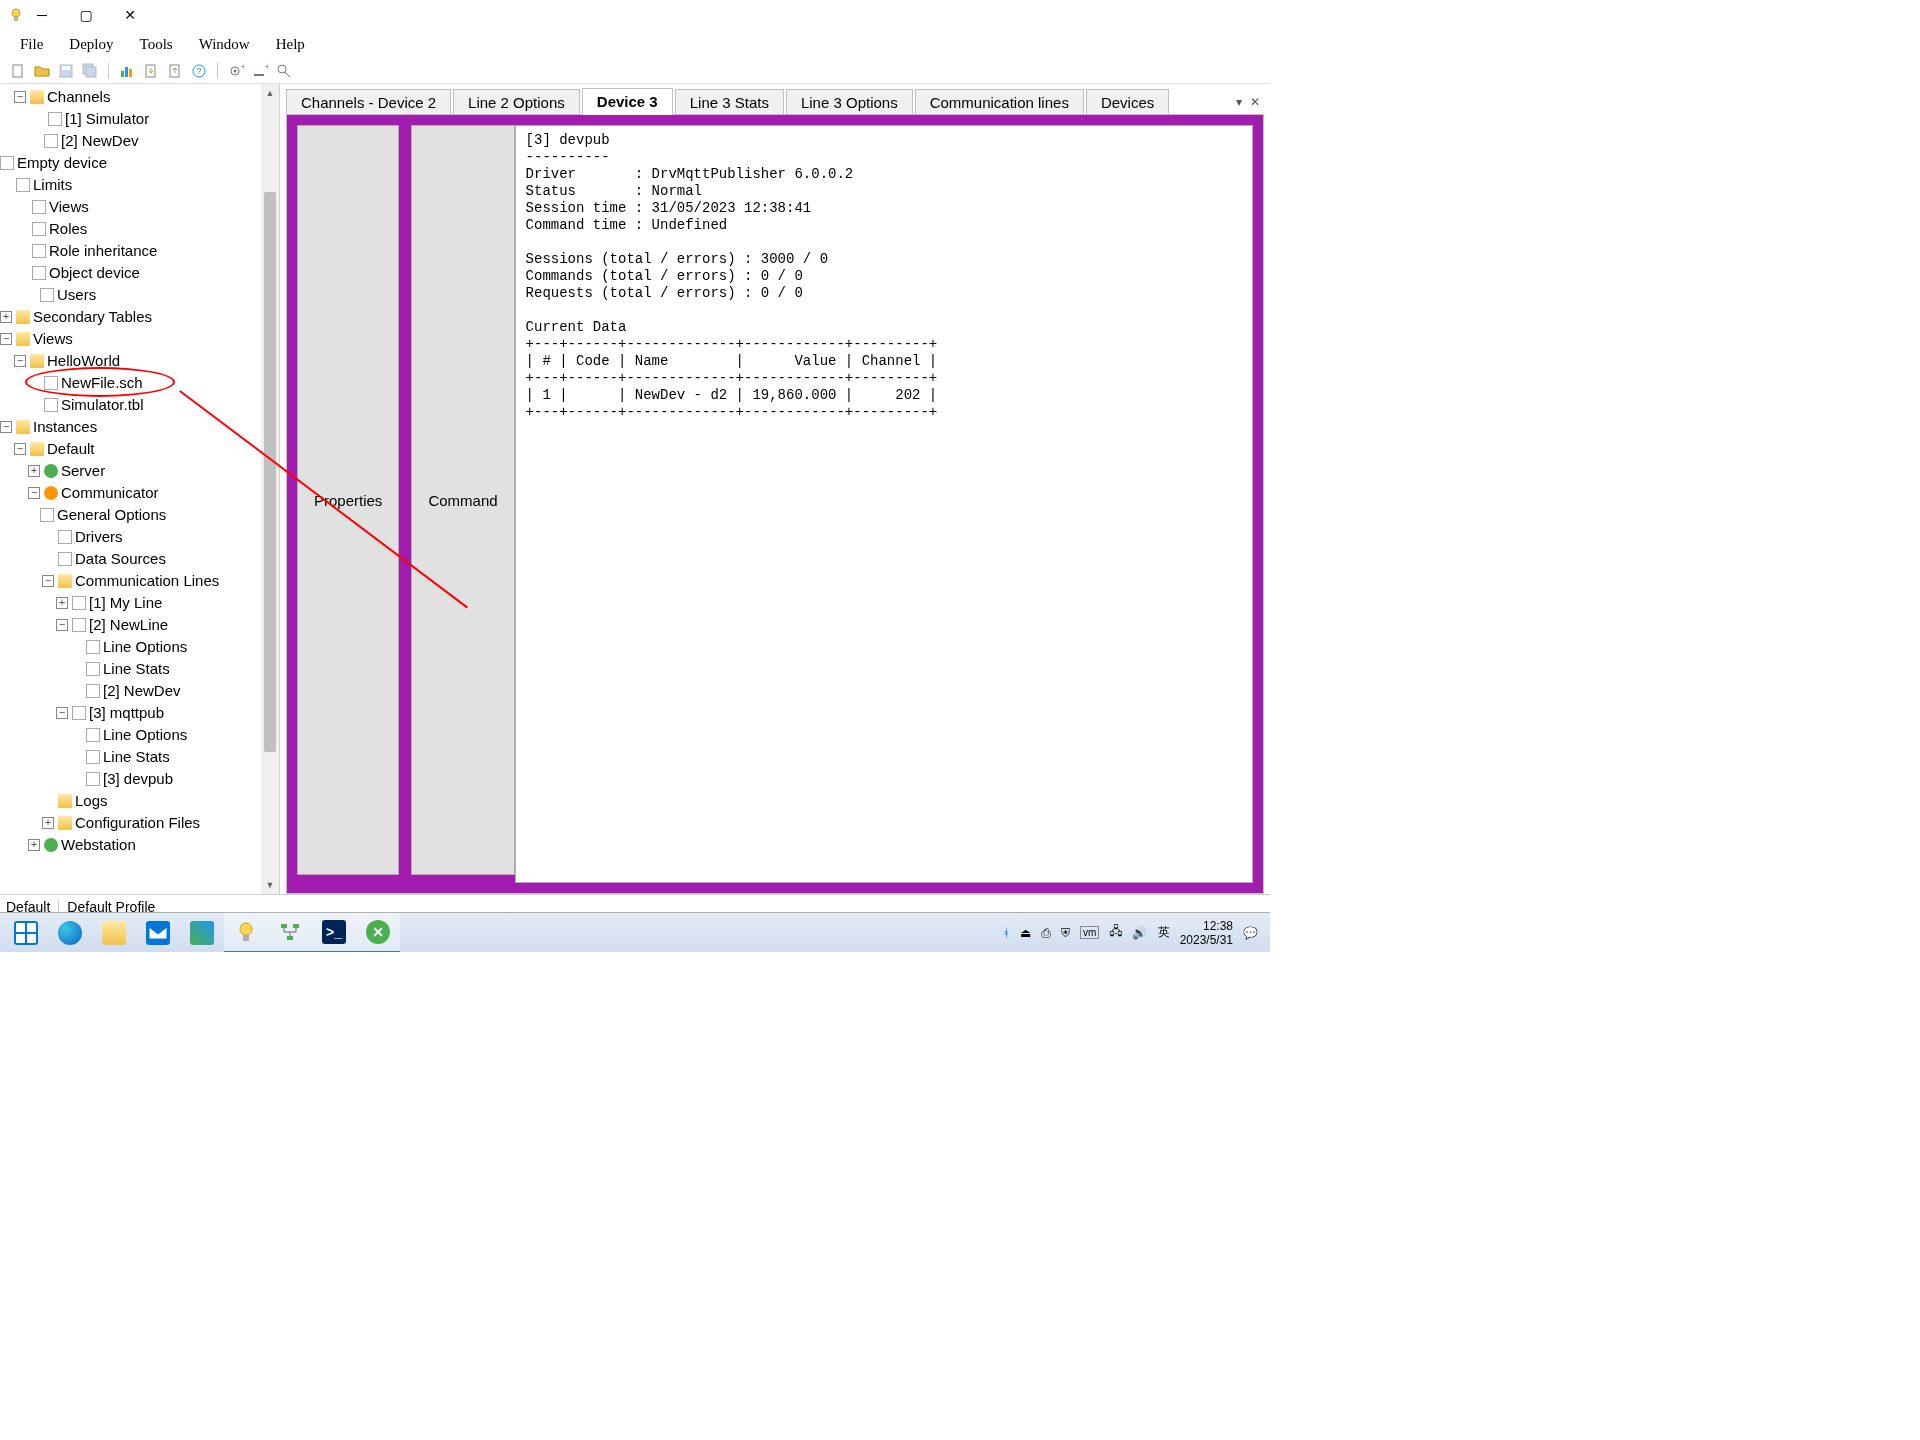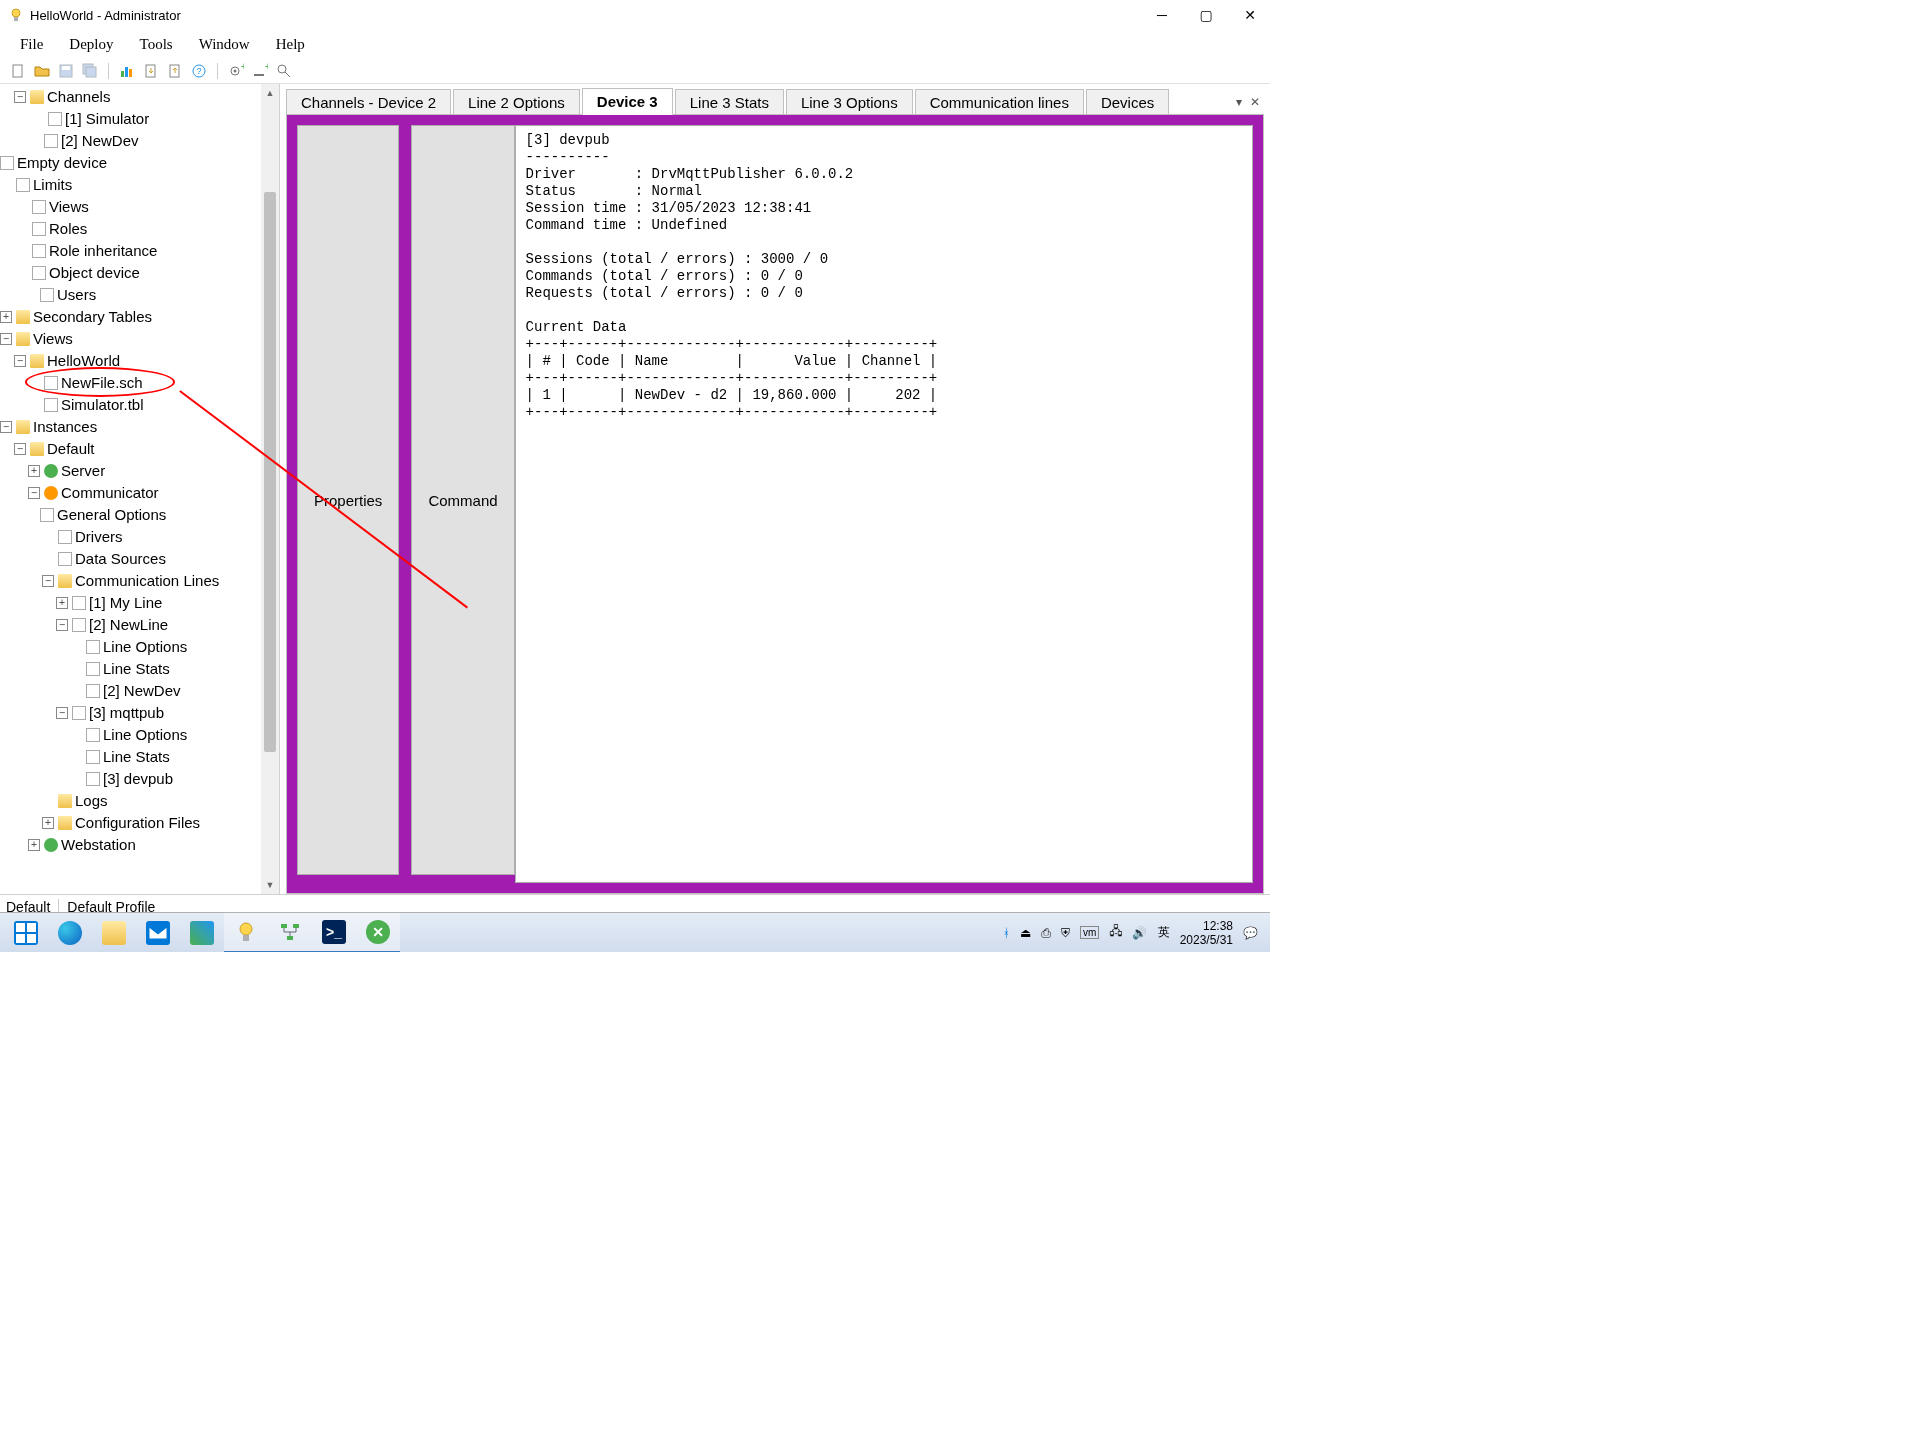--- a/index.html
+++ b/index.html
@@ -49,21 +49,20 @@
 </head>
 <body>
 
 <div class="titlebar">
   <span class="icon">
     <svg viewBox="0 0 16 16">
         <circle cx="8" cy="6" r="4" fill="#ffd54f" stroke="#c9a227"></circle>
         <rect x="6" y="10" width="4" height="4" fill="#b0b0b0"></rect>
       </svg>
   </span>
-  <span class="title">HelloWorld - Administrator</span>
   <div class="winbtns">
     <span>─</span>
     <span>▢</span>
     <span>✕</span>
   </div>
 </div>
 
 <div class="menubar">
   <span>File</span>
   <span>Deploy</span>

